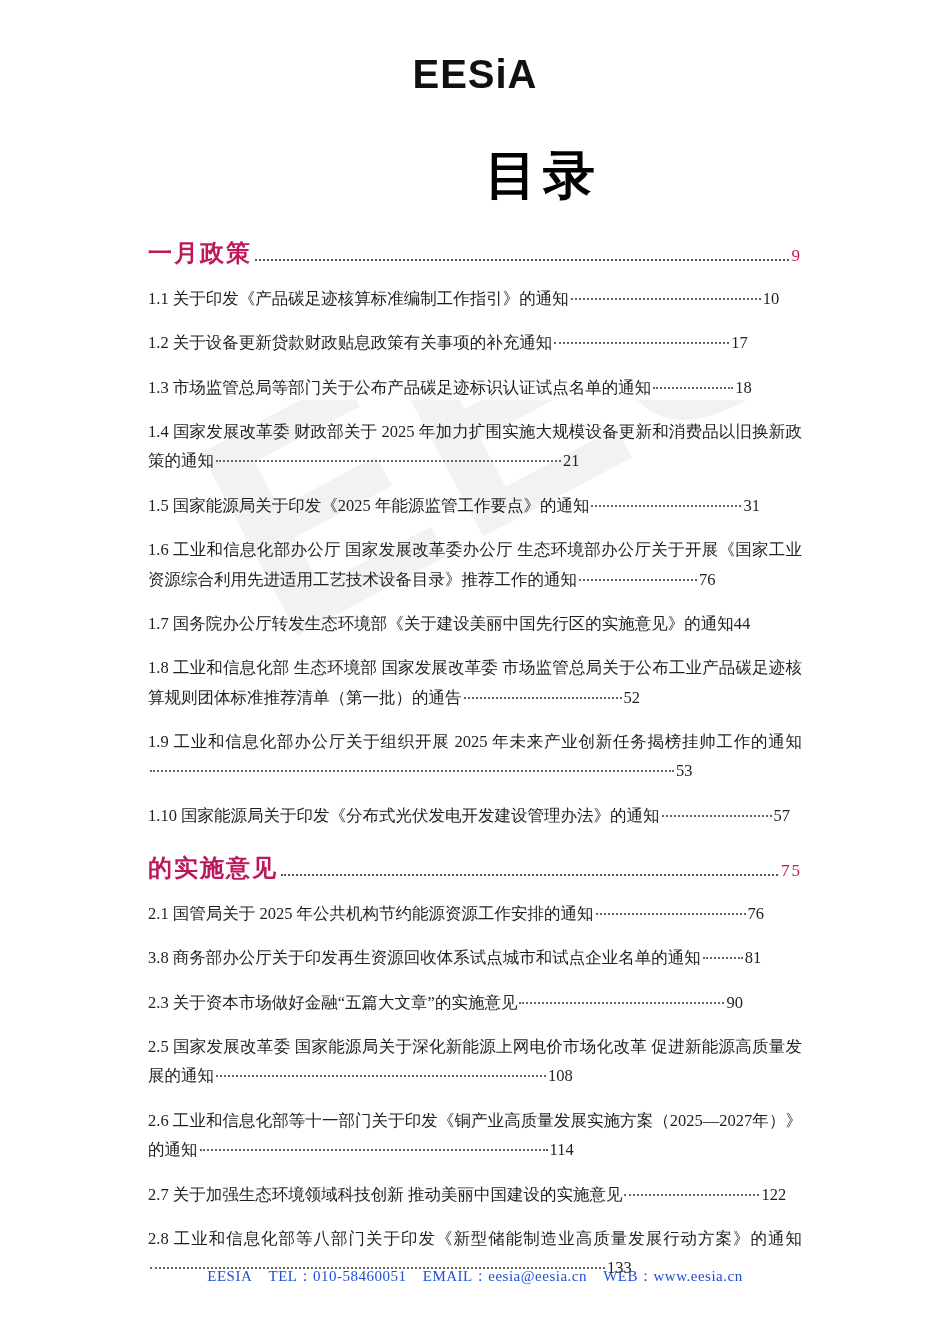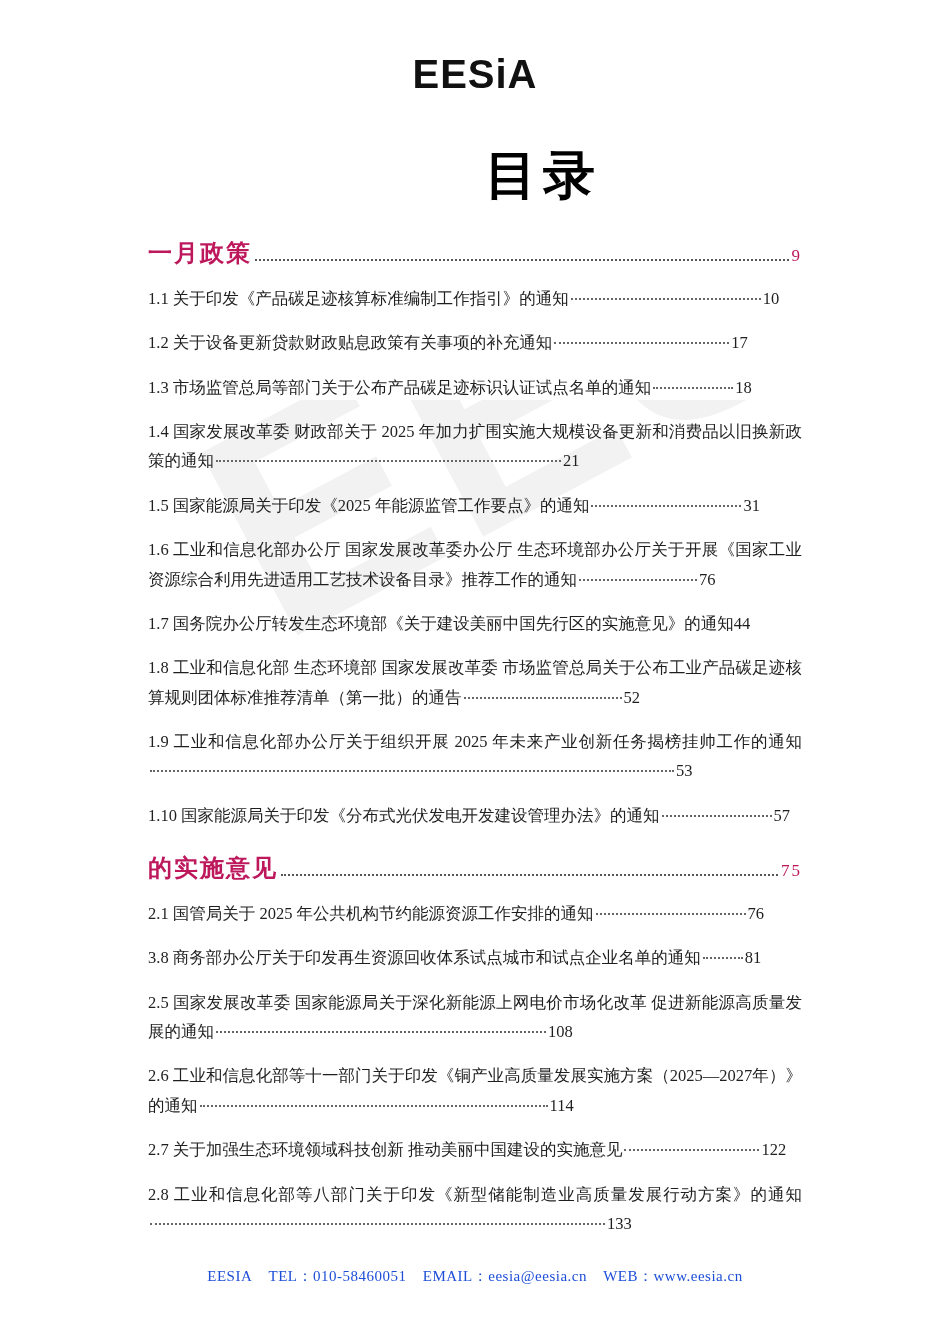--- a/index.html
+++ b/index.html
@@ -224,20 +224,23 @@
       </div>
 
       <div class="toc-item">
         <span class="t-text">2.1 国管局关于 2025 年公共机构节约能源资源工作安排的通知</span><span class="lead-fill" style="width:150px"></span><span class="t-page">76</span>
       </div>
 
       <div class="toc-item">
         <span class="t-text">3.8 商务部办公厅关于印发再生资源回收体系试点城市和试点企业名单的通知</span><span class="lead-fill" style="width:40px"></span><span class="t-page">81</span>
       </div>
 
+      <div class="toc-item">
+        <span class="t-text">2.3 关于资本市场做好金融“五篇大文章”的实施意见</span><span class="lead-fill" style="width:205px"></span><span class="t-page">90</span>
+      </div>
 
 
       <div class="toc-item">
         <span class="t-text">2.5 国家发展改革委 国家能源局关于深化新能源上网电价市场化改革 促进新能源高质量发展的通知</span><span class="lead-fill" style="width:330px"></span><span class="t-page">108</span>
       </div>
 
       <div class="toc-item">
         <span class="t-text">2.6 工业和信息化部等十一部门关于印发《铜产业高质量发展实施方案（2025—2027年）》的通知</span><span class="lead-fill" style="width:348px"></span><span class="t-page">114</span>
       </div>
 

